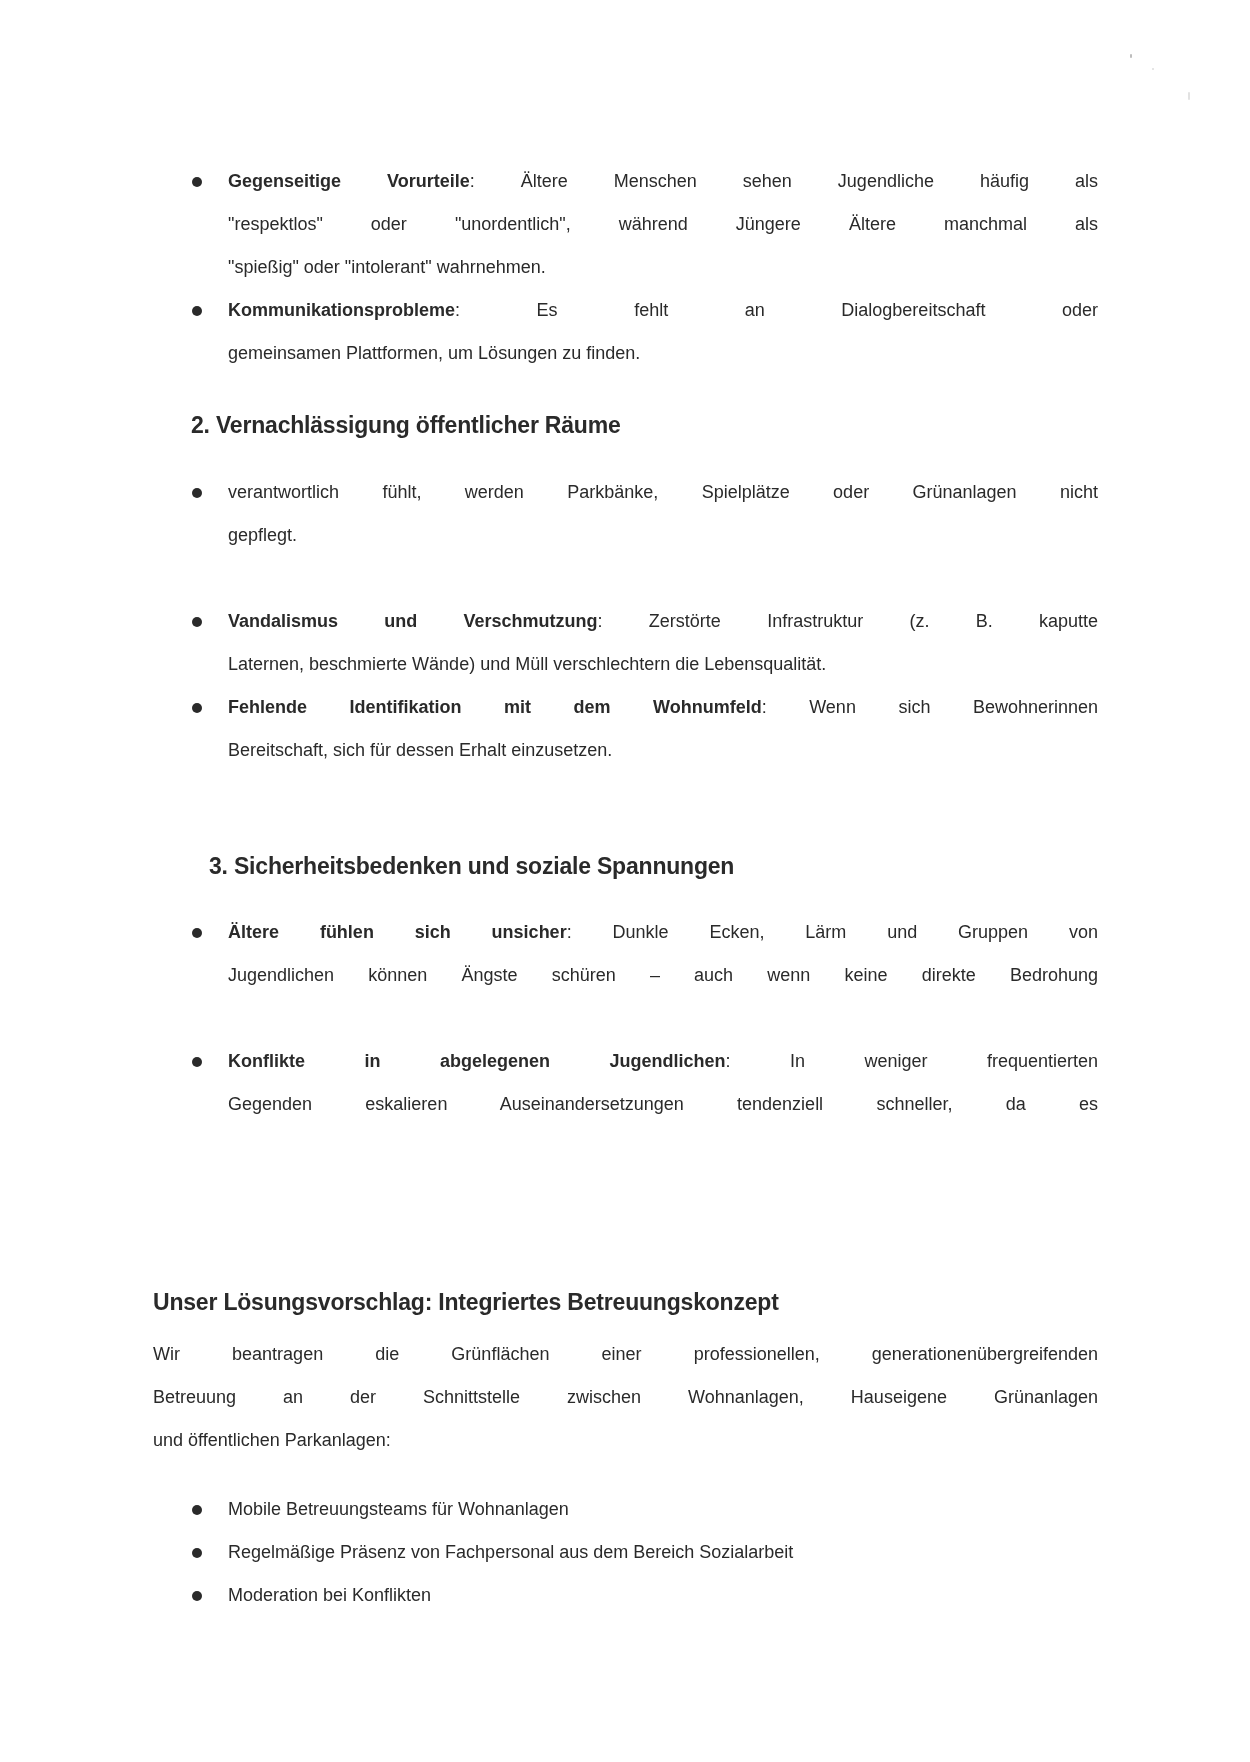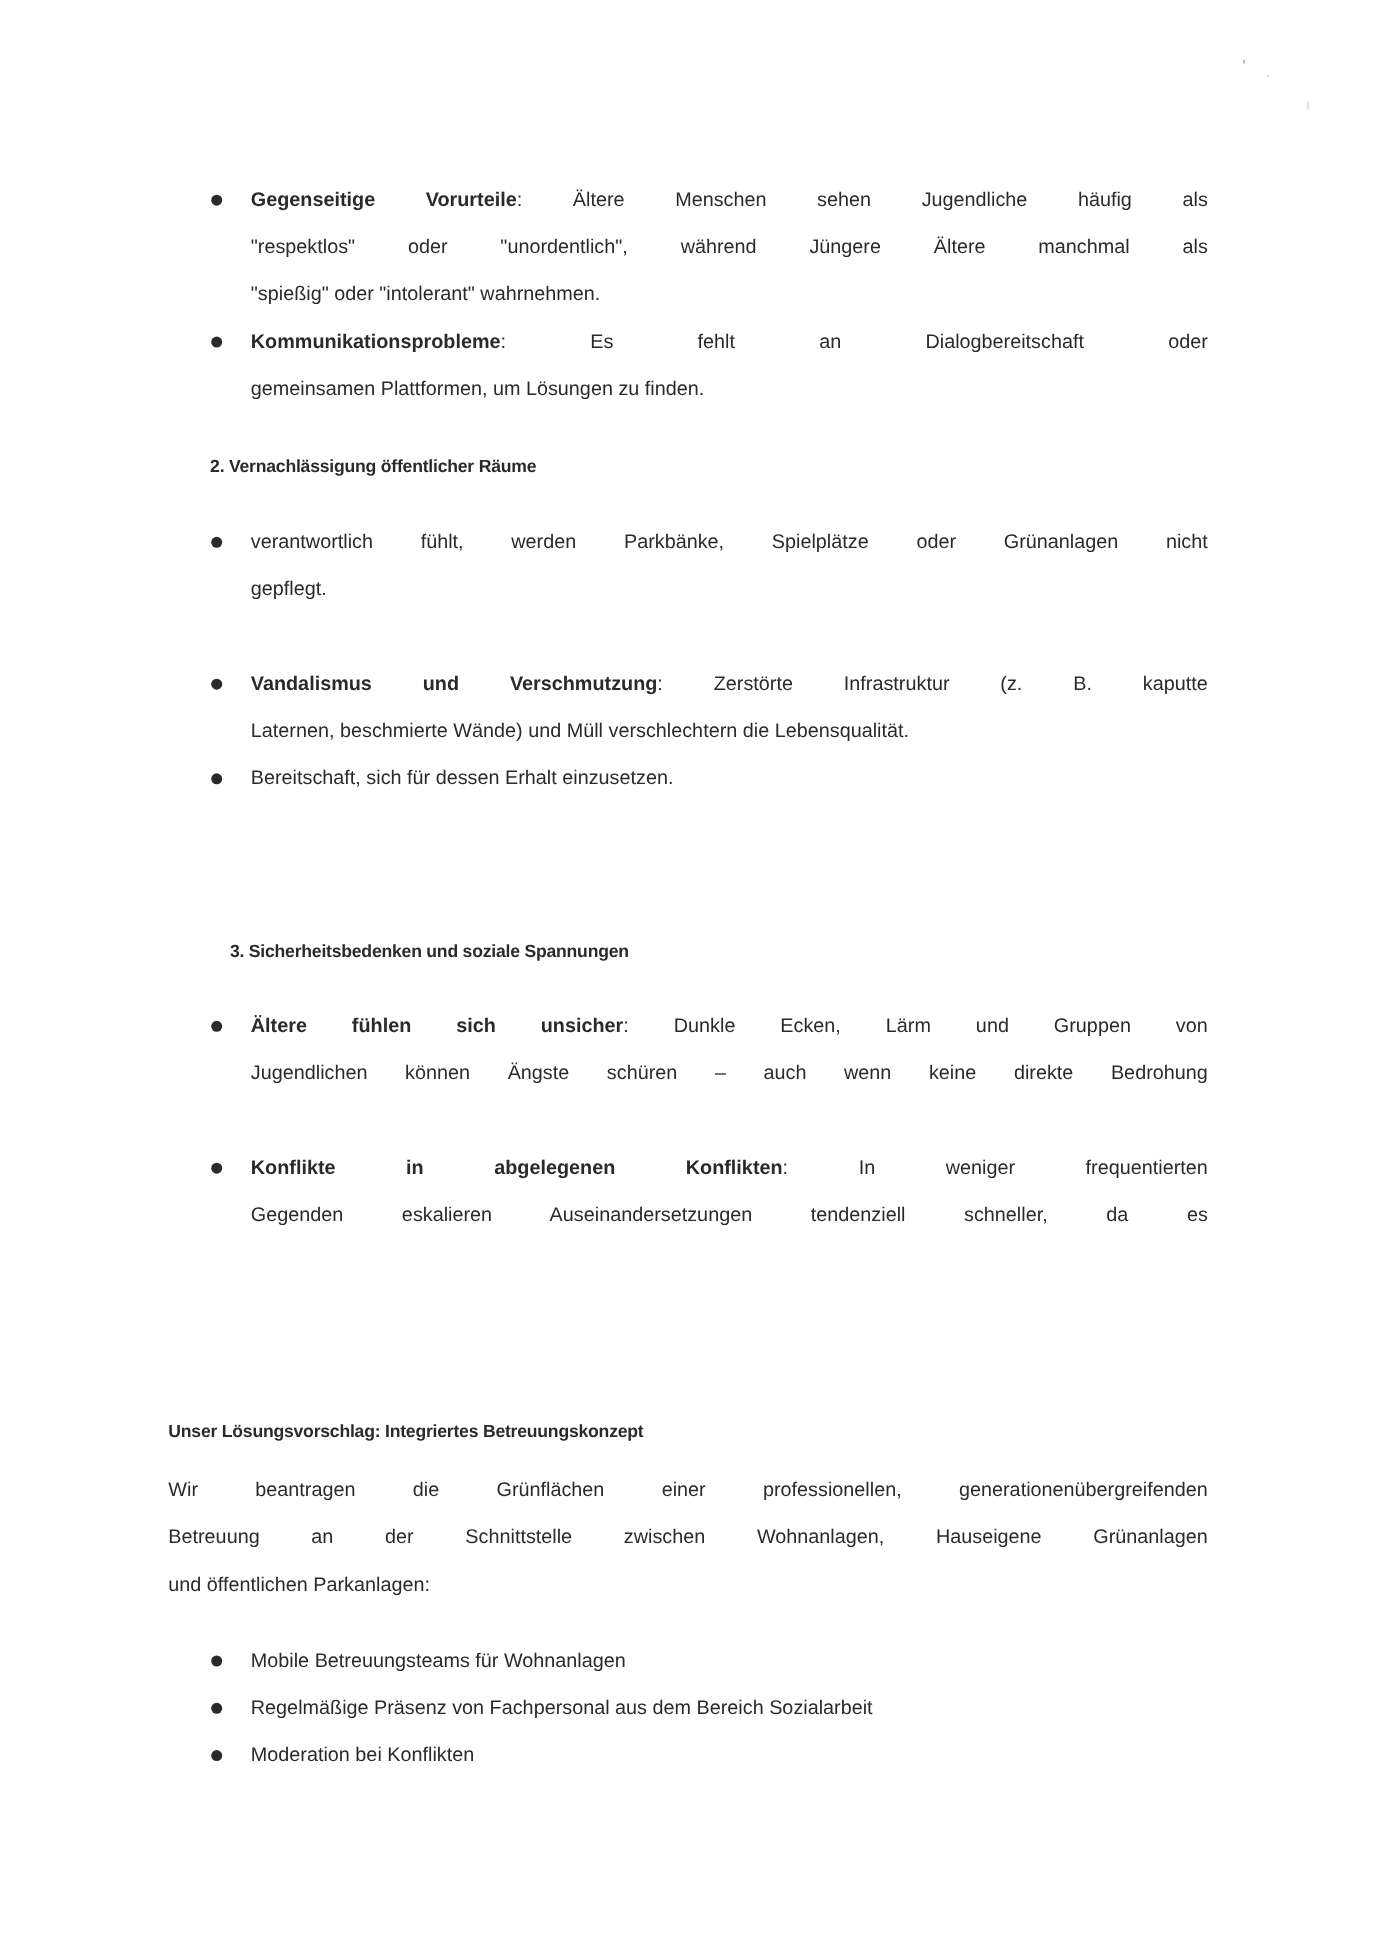--- a/index.html
+++ b/index.html
@@ -31,21 +31,21 @@
       line-height: 43px;
       height: 43px;
       white-space: nowrap;
     }
     .just {
       text-align: justify;
       text-align-last: justify;
     }
     .heading {
       position: absolute;
-      font-size: 16px;
+      font-size: 23px;
       font-weight: bold;
       letter-spacing: -0.2px;
       white-space: nowrap;
       line-height: 30px;
     }
     .bullet-item {
       position: absolute;
       left: 192px;
       width: 906px;
     }
@@ -114,38 +114,39 @@
     <span class="bullet-dot"></span>
     <div class="bullet-lines">
       <div class="line just"><b>Vandalismus und Verschmutzung</b><span>: Zerstörte Infrastruktur (z. B. kaputte</span></div>
       <div class="line">Laternen, beschmierte Wände) und Müll verschlechtern die Lebensqualität.</div>
     </div>
   </div>
 
   <div class="bullet-item" style="top:686px;">
     <span class="bullet-dot"></span>
     <div class="bullet-lines">
+      <div class="line just"><b>Fehlende Identifikation mit dem Wohnumfeld</b><span>: Wenn sich Bewohnerinnen</span></div>
       <div class="line">Bereitschaft, sich für dessen Erhalt einzusetzen.</div>
     </div>
   </div>
 
   <div class="heading" style="left:209px;top:851px;">3. Sicherheitsbedenken und soziale Spannungen</div>
 
   <div class="bullet-item" style="top:911px;">
     <span class="bullet-dot"></span>
     <div class="bullet-lines">
       <div class="line just"><b>Ältere fühlen sich unsicher</b><span>: Dunkle Ecken, Lärm und Gruppen von</span></div>
       <div class="line just">Jugendlichen können Ängste schüren – auch wenn keine direkte Bedrohung</div>
     </div>
   </div>
 
   <div class="bullet-item" style="top:1040px;">
     <span class="bullet-dot"></span>
     <div class="bullet-lines">
-      <div class="line just"><b>Konflikte in abgelegenen Konflikten</b><span>: In weniger frequentierten</span></div>
+      <div class="line just"><b>Konflikte in abgelegenen Jugendlichen</b><span>: In weniger frequentierten</span></div>
       <div class="line just">Gegenden eskalieren Auseinandersetzungen tendenziell schneller, da es</div>
     </div>
   </div>
 
   <div class="heading" style="left:153px;top:1273px;margin-top:14px;">Unser Lösungsvorschlag: Integriertes Betreuungskonzept</div>
 
   <div class="para" style="top:1333px;">
     <div class="line just">Wir beantragen die Grünflächen einer professionellen, generationenübergreifenden</div>
     <div class="line just">Betreuung an der Schnittstelle zwischen Wohnanlagen, Hauseigene Grünanlagen</div>
     <div class="line">und öffentlichen Parkanlagen:</div>

